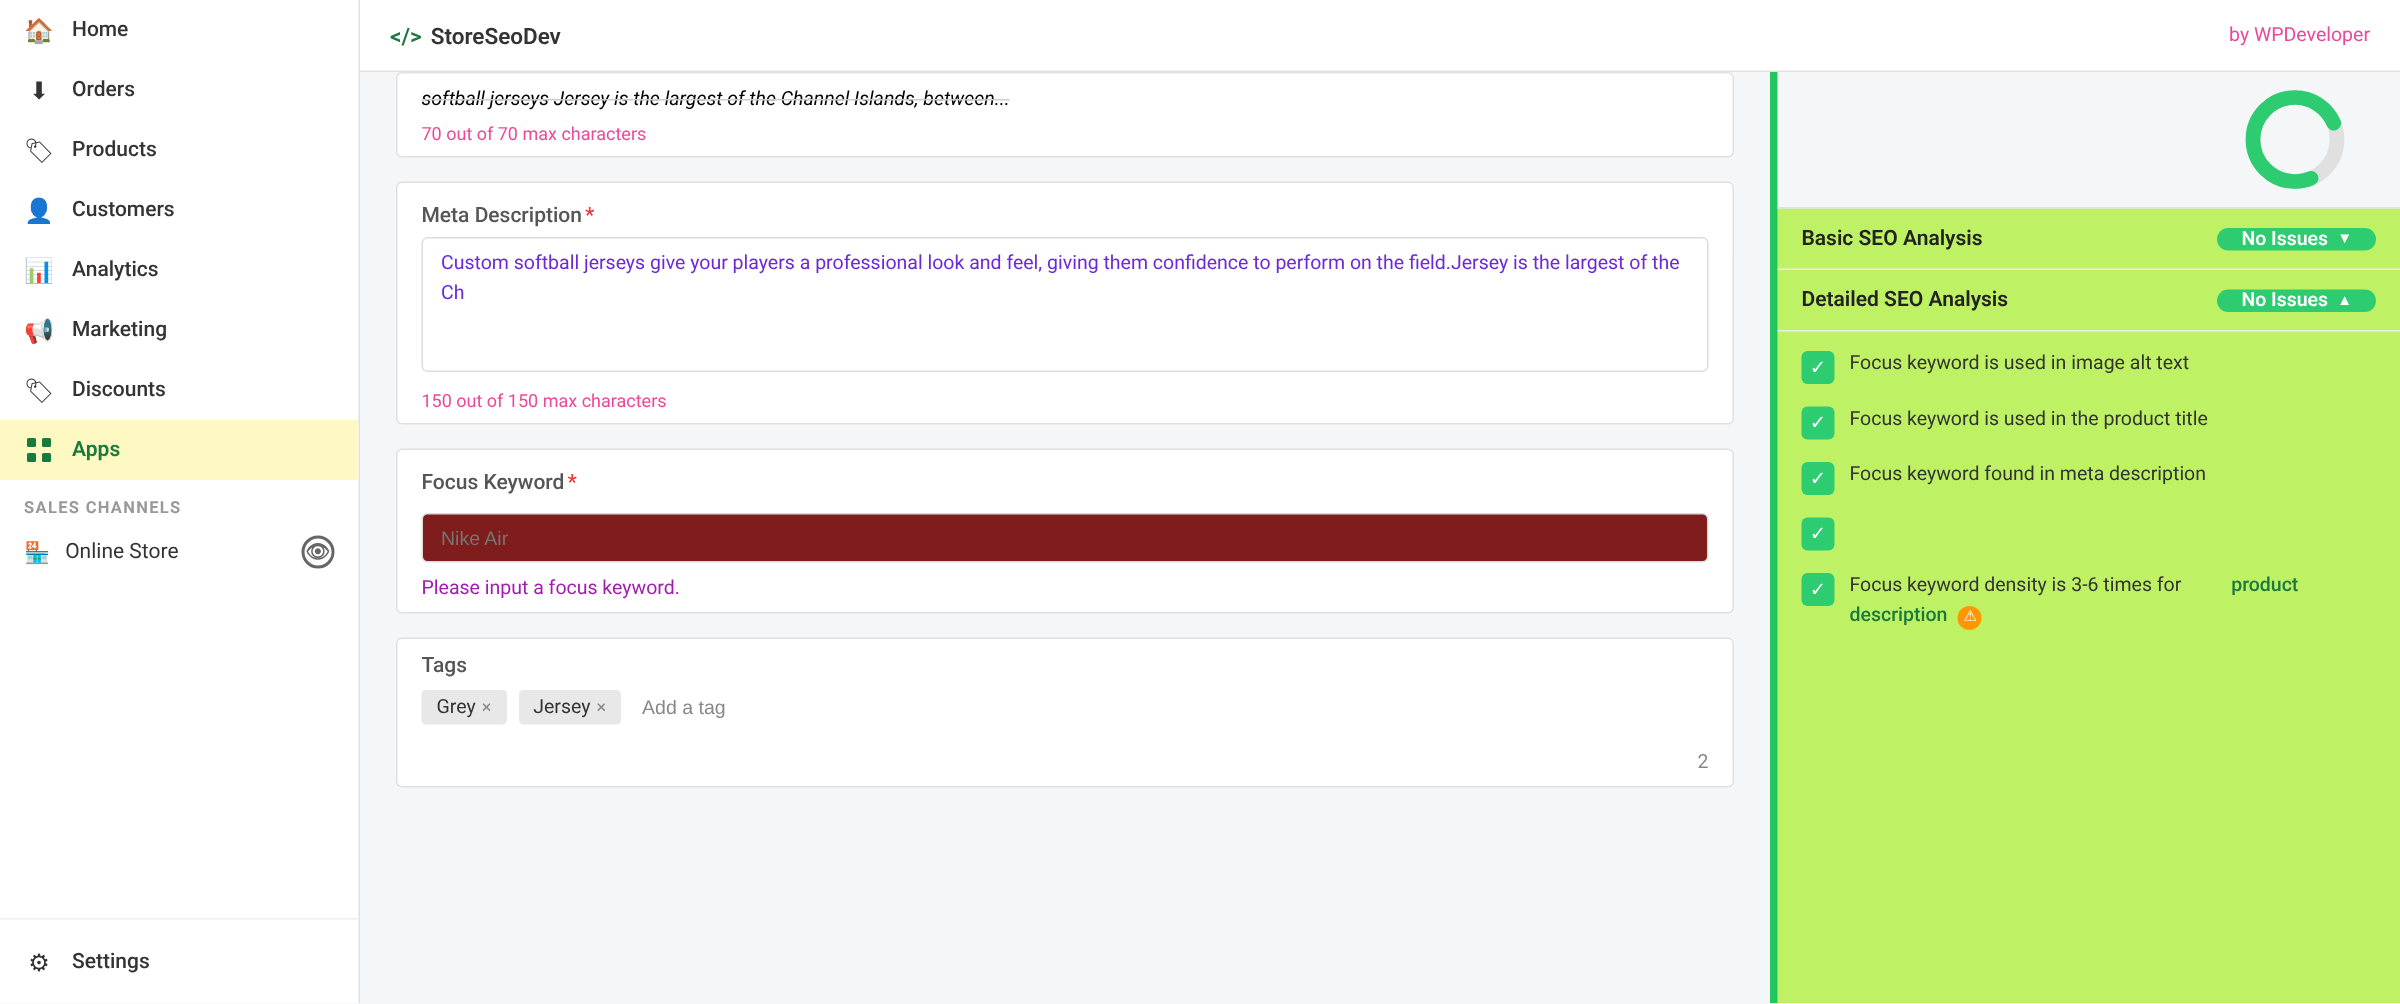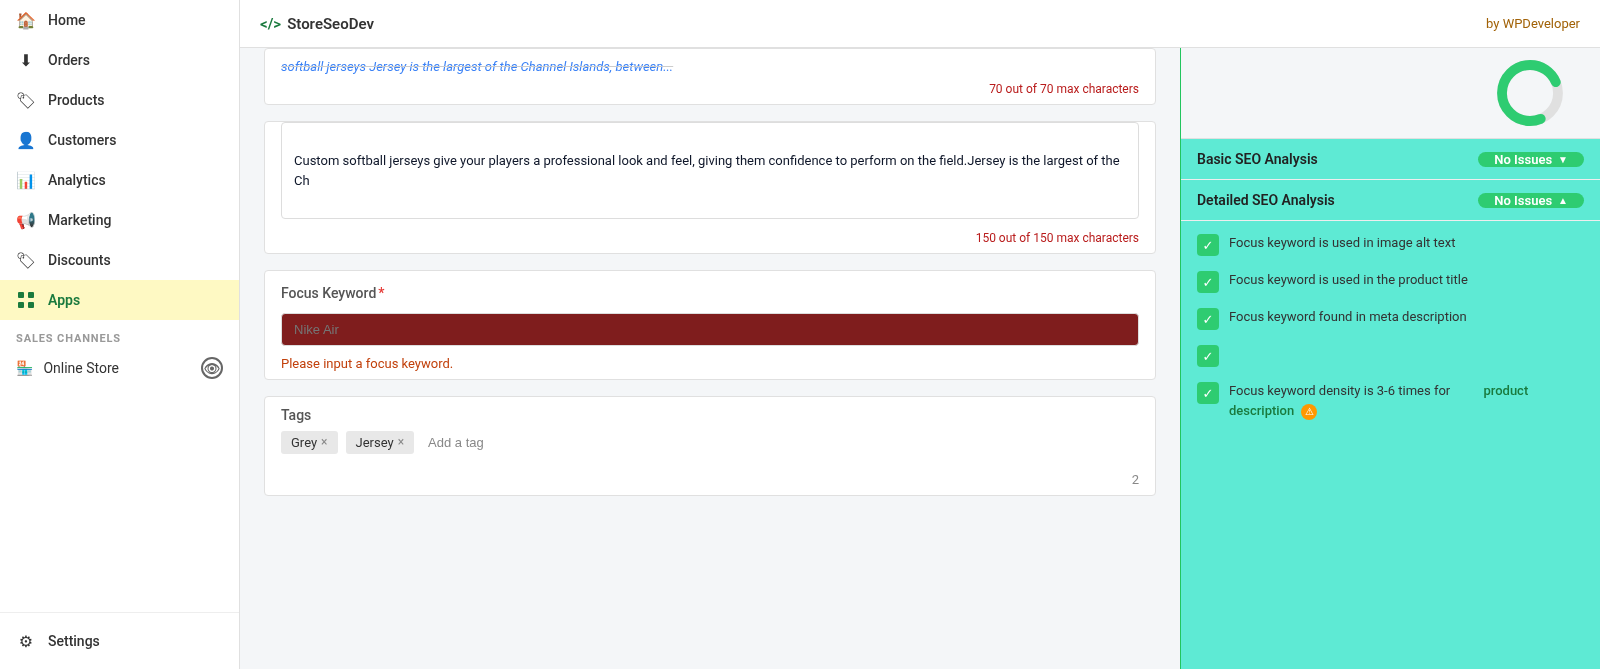--- a/index.html
+++ b/index.html
@@ -107,21 +107,21 @@
       font-size: 15px;
       font-weight: 600;
       color: #333;
     }
     .top-bar-brand .brand-icon {
       color: #1a7a3e;
       font-size: 15px;
     }
     .top-bar-right {
       font-size: 13px;
-      color: #a16207;
+      color: #ec4899;
     }
 
     
     .content-area {
       flex: 1;
       display: flex;
       overflow: hidden;
     }
 
     
@@ -138,69 +138,68 @@
     
     .section-block {
       background: #fff;
       border-radius: 4px;
       border: 1px solid #e0e0e0;
       margin-bottom: 16px;
     }
 
     .truncated-text {
       font-size: 13px;
-      color: #3b82f6;
+      color: #000000;
       padding: 10px 16px 4px;
       font-style: italic;
       text-decoration: line-through;
       text-decoration-color: #ccc;
     }
     .char-count {
       font-size: 12px;
-      color: #b91c1c;
-      text-align: right;
+      color: #ec4899;
       padding: 4px 16px 8px;
     }
 
     .field-label {
       font-size: 14px;
       color: #555;
       padding: 14px 16px 6px;
       font-weight: 500;
     }
     .field-label-required::after {
       content: '*';
       color: #e53935;
       margin-left: 2px;
     }
 
     .meta-desc-box {
       margin: 0 16px 8px;
       border: 1px solid #ddd;
       border-radius: 4px;
-      padding: 28px 12px;
-      font-size: 13px;
-      color: #0f172a;
+      padding: 7px 12px;
+      font-size: 13px;
+      color: #6d28d9;
       line-height: 1.5;
       min-height: 90px;
     }
 
     .focus-keyword-input {
       margin: 6px 16px;
       border: 1px solid #ddd;
       border-radius: 4px;
       padding: 8px 12px;
       font-size: 13px;
       color: #aaa;
       background: #7f1d1d;
       width: calc(100% - 32px);
     }
     .error-text {
       font-size: 13px;
-      color: #c2410c;
+      color: #a21caf;
       padding: 4px 16px 8px;
     }
 
     .tags-section {
       padding: 10px 16px 0;
     }
     .tags-label {
       font-size: 14px;
       color: #555;
       font-weight: 500;
@@ -241,22 +240,22 @@
       text-align: right;
       padding: 8px 16px;
       font-size: 13px;
       color: #888;
     }
 
     
     .right-panel {
       width: 420px;
       min-width: 420px;
-      background: #5eead4;
-      border-left: 1px solid #22c55e;
+      background: #bef264;
+      border-left: 5px solid #22c55e;
       overflow-y: auto;
       padding: 0;
     }
 
     .seo-score-area {
       display: flex;
       justify-content: flex-end;
       padding: 10px 20px;
       background: #f4f6f8;
       border-bottom: 1px solid #e0e0e0;
@@ -419,20 +418,21 @@
 
     <div class="main-content">
       <div class="content-inner">
 
         <div class="section-block">
           <div class="truncated-text">softball jerseys Jersey is the largest of the Channel Islands, between...</div>
           <div class="char-count">70 out of 70 max characters</div>
         </div>
 
         <div class="section-block">
+          <div class="field-label field-label-required">Meta Description</div>
           <div class="meta-desc-box">Custom softball jerseys give your players a professional look and feel, giving them confidence to perform on the field.Jersey is the largest of the Ch</div>
           <div class="char-count">150 out of 150 max characters</div>
         </div>
 
         <div class="section-block">
           <div class="field-label field-label-required">Focus Keyword</div>
           <input type="text" class="focus-keyword-input" placeholder="Nike Air" style="">
           <div class="error-text">Please input a focus keyword.</div>
         </div>
 

